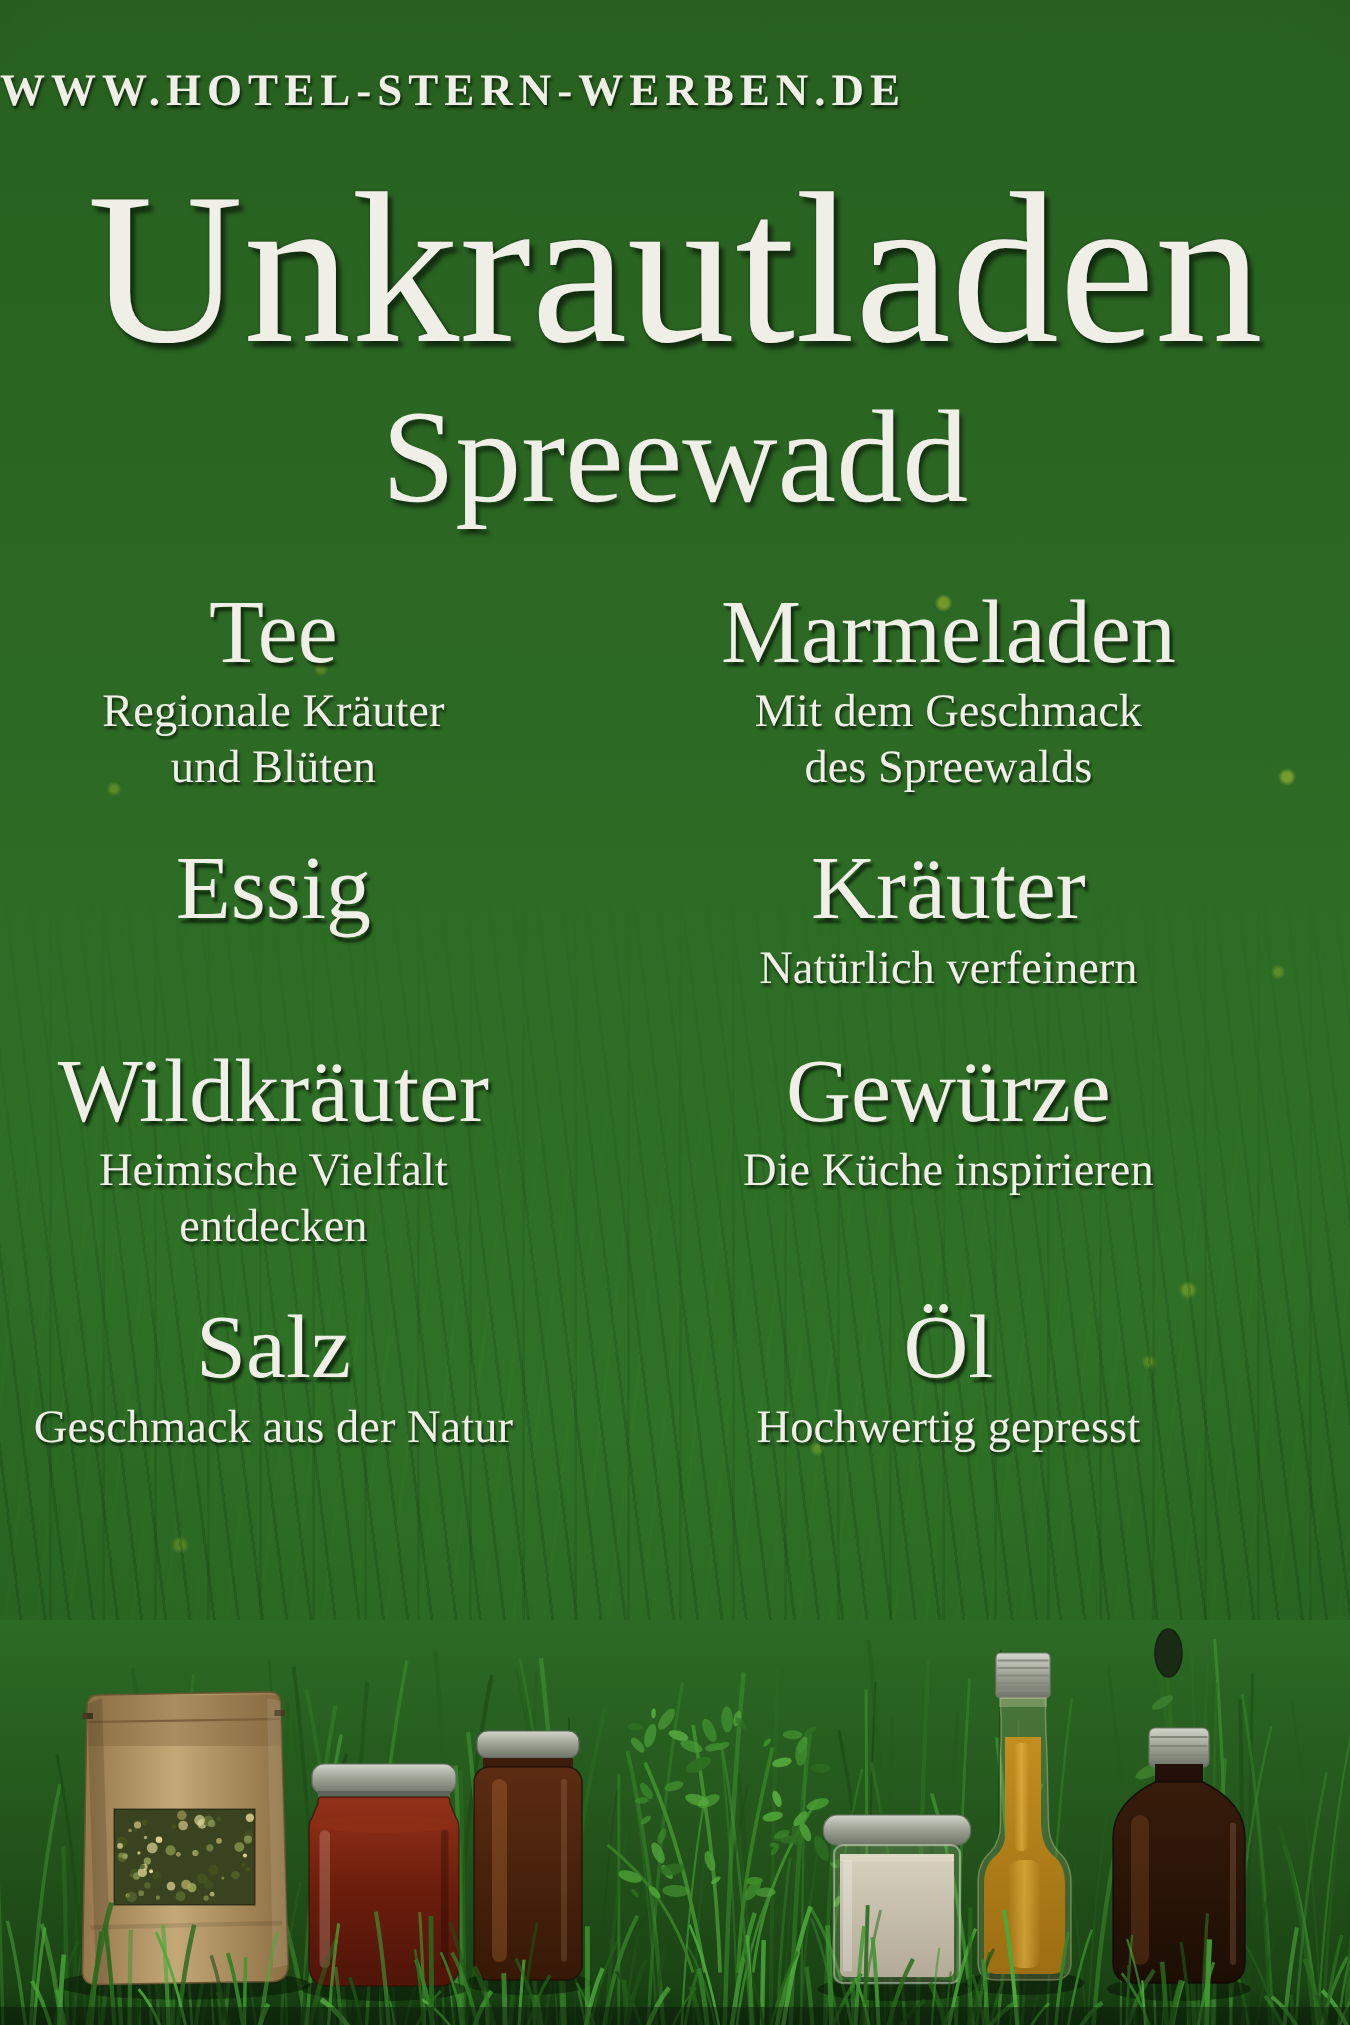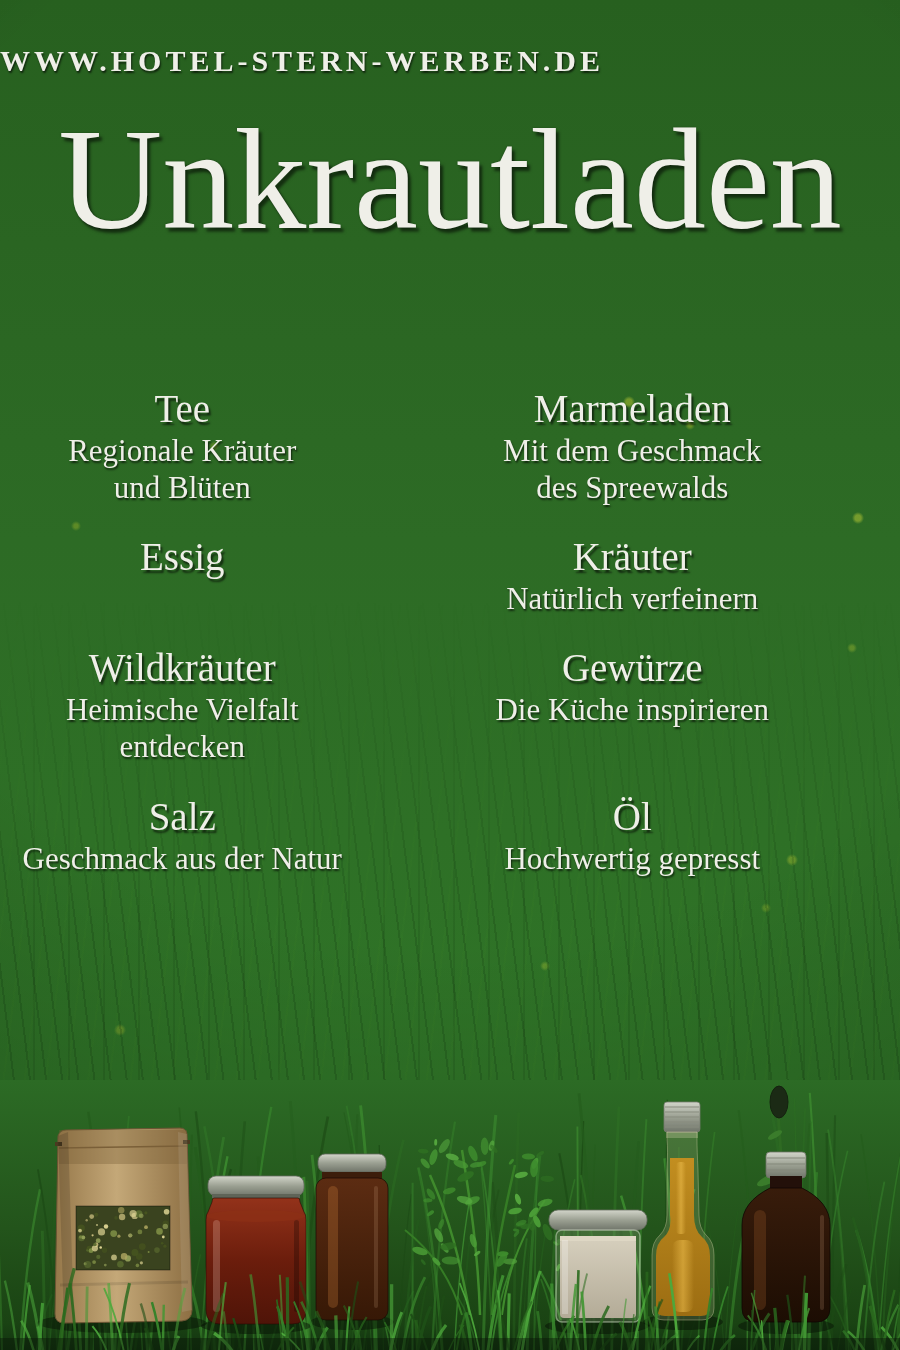--- a/index.html
+++ b/index.html
@@ -52,41 +52,42 @@
     position:absolute;top:262px;left:0;width:100%;margin:0;text-align:center;
     font-size:88px;font-weight:normal;line-height:1;
     text-shadow:2px 3px 3px rgba(0,0,0,.55);
   }
   .cats{
     position:absolute;top:388px;left:0;width:100%;
     display:grid;grid-template-columns:40.5% 59.5%;row-gap:30px;
   }
   .cat{text-align:center;}
   .cat-name{
-    font-size:39px;line-height:1.1;
+    font-size:60px;line-height:1.1;
     text-shadow:2px 3px 2px rgba(0,0,0,.6);
   }
   .cat-desc{
     font-size:31px;line-height:1.2;margin:1px auto 0;
     text-shadow:1px 2px 2px rgba(0,0,0,.65);
   }
   .cat.narrow-l .cat-desc{max-width:270px;}
   .cat.narrow-r .cat-desc{max-width:300px;text-align:center;}
   .photo-strip{position:absolute;left:0;bottom:0;width:900px;height:270px;display:block;}
 </style>
 </head>
 <body>
 
 <div class="poster">
   <div class="bg-flowers"></div>
   <div class="bg-grass-mid"></div>
   <div class="vignette"></div>
 
   <div class="website">WWW.HOTEL-STERN-WERBEN.DE</div>
   <h1 class="title">Unkrautladen</h1>
+  <h2 class="subtitle">Spreewadd</h2>
 
   <main class="cats">
     <div class="cat narrow-l">
       <div class="cat-name">Tee</div>
       <div class="cat-desc">Regionale Kräuter und Blüten</div>
     </div>
     <div class="cat narrow-r">
       <div class="cat-name">Marmeladen</div>
       <div class="cat-desc">Mit dem Geschmack des Spreewalds</div>
     </div>

